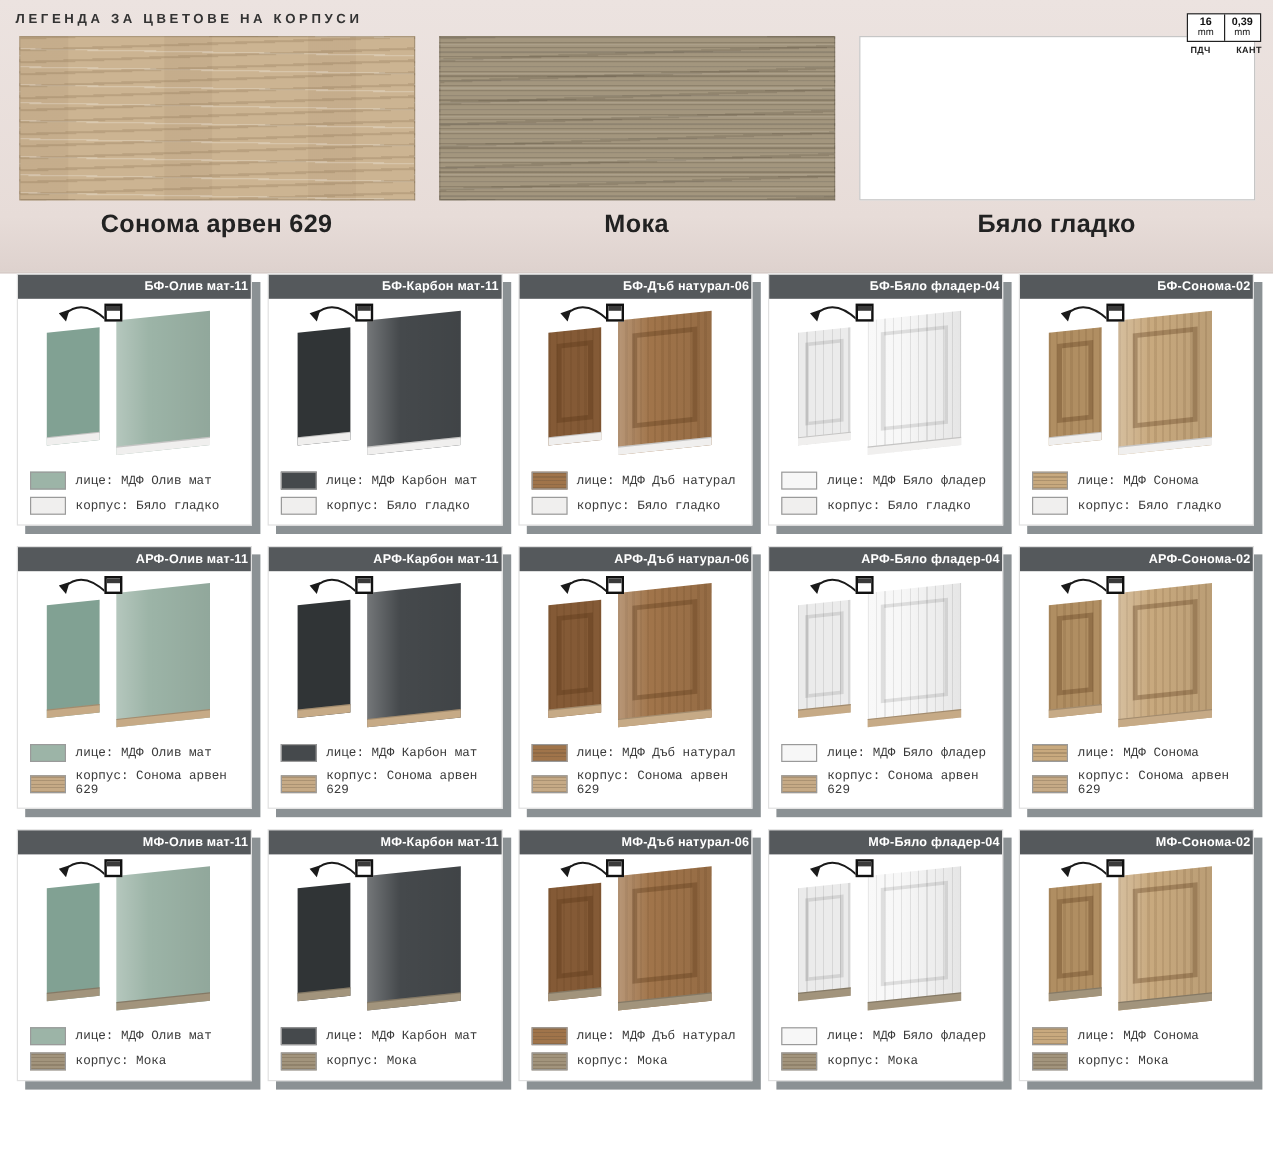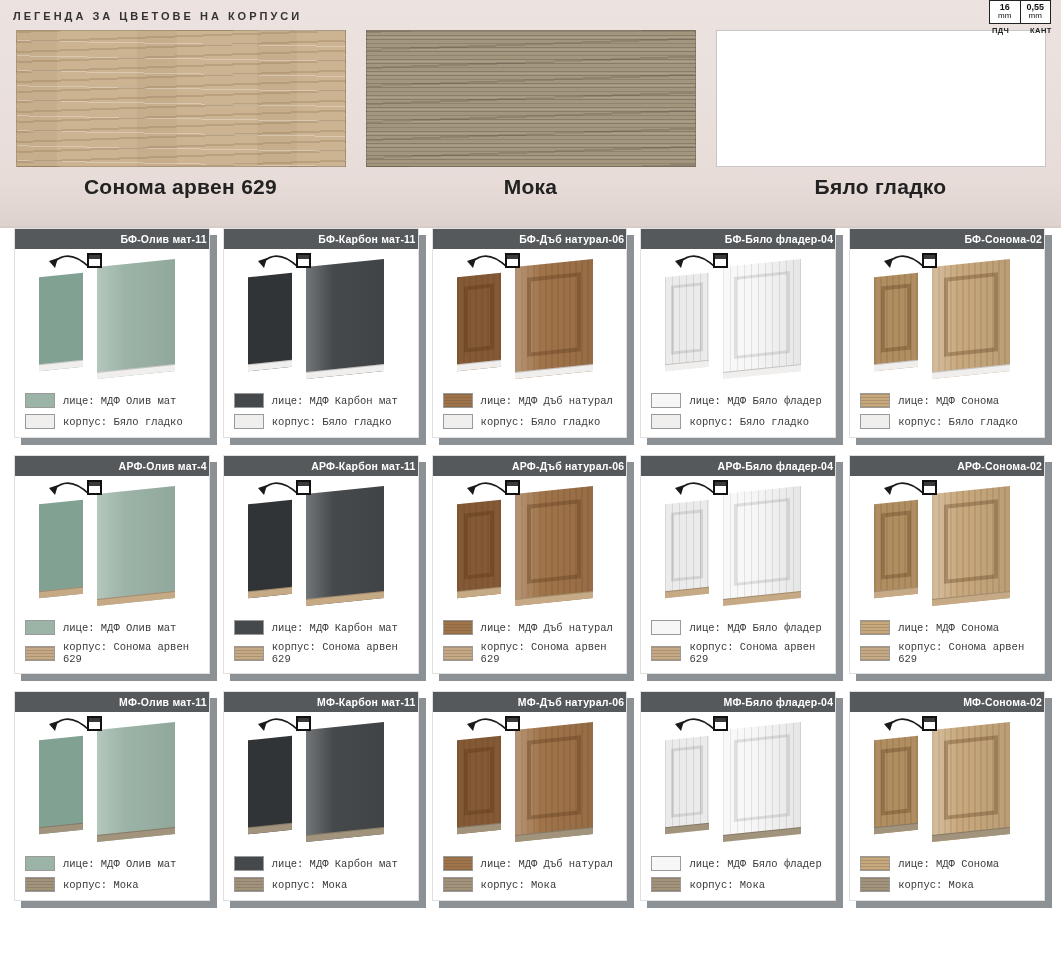--- a/index.html
+++ b/index.html
@@ -14,21 +14,21 @@
   
   .top-band {
     position:relative; width:100%; height:228px;
     background:linear-gradient(#ece3e0, #e7dcd8 80%, #ded2ce);
     border-bottom:2px solid #d7ccc8;
   }
   .band-title {
     margin:0; padding:10px 0 6px 13px;
     font-size:11px; font-weight:bold; letter-spacing:3px; color:#333;
   }
-  .edge-info { position:absolute; top:0; right:10px; width:62px; }
+  .edge-info { position:absolute; top:11px; right:10px; width:62px; }
   .edge-box {
     display:flex; border:1px solid #222; background:#fff;
   }
   .edge-cell {
     flex:1; display:flex; flex-direction:column; align-items:center;
     padding:2px 2px; font-size:9px; font-weight:bold; line-height:1.05; color:#111;
   }
   .edge-cell .unit { font-weight:normal; font-size:8px; }
   .edge-divider { width:1px; background:#222; }
   .edge-labels {
@@ -138,21 +138,21 @@
   <h1 class="band-title">ЛЕГЕНДА ЗА ЦВЕТОВЕ НА КОРПУСИ</h1>
 
   <div class="edge-info">
     <div class="edge-box">
       <div class="edge-cell">
         <span>16</span>
         <span class="unit">mm</span>
       </div>
       <div class="edge-divider"></div>
       <div class="edge-cell">
-        <span>0,55</span>
+        <span>0,39</span>
         <span class="unit">mm</span>
       </div>
     </div>
     <div class="edge-labels">
       <span>ПДЧ</span>
       <span>КАНТ</span>
     </div>
   </div>
 
   <div class="swatch-row">
@@ -312,21 +312,21 @@
         </div>
         <div class="legend-row">
           <span class="swatch" style="background-color: rgb(240, 239, 238);"></span>
           <span class="label">корпус: Бяло гладко</span>
         </div>
       </div>
     </div>
   </div>
 
   <div class="card">
-    <div class="card-header">АРФ-Олив мат-4</div>
+    <div class="card-header">АРФ-Олив мат-11</div>
     <div class="card-body">
       <div class="scene">
         <svg class="arrow" viewBox="0 0 48 22" xmlns="http://www.w3.org/2000/svg">
           <path d="M44 15 Q 24 -4 9 10" fill="none" stroke="#1a1a1a" stroke-width="1.6"></path>
           <path d="M4 9 L13 6 L10 16 Z" fill="#1a1a1a"></path>
         </svg>
         <div class="mini-door"></div>
         <div class="panel back face-flat" style="background-color: rgb(129, 161, 147);">
               <i class="edge" style="background-color: rgb(198, 170, 134);"></i>
             </div>

